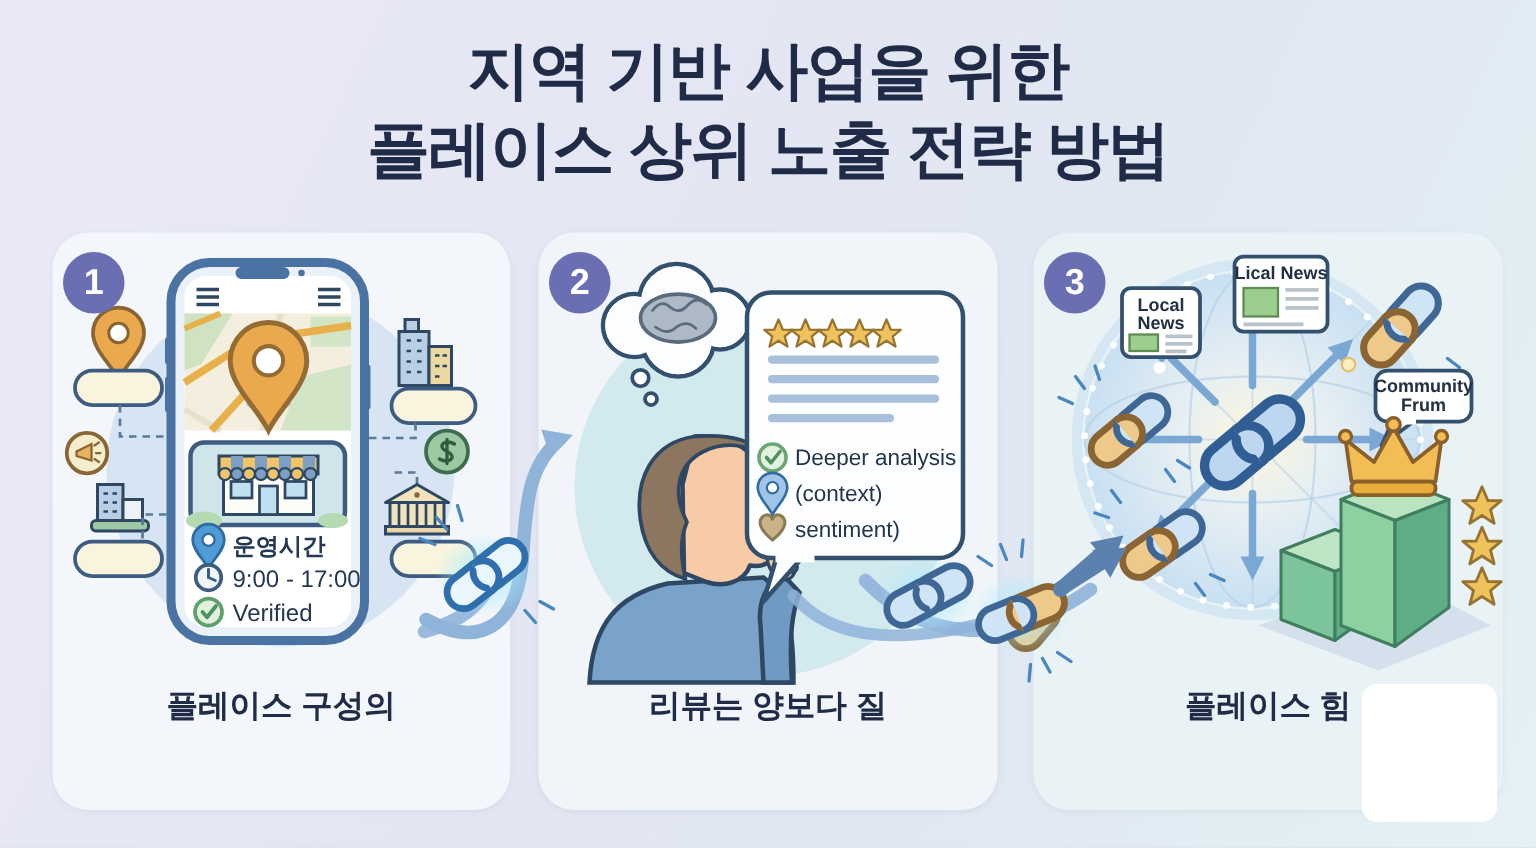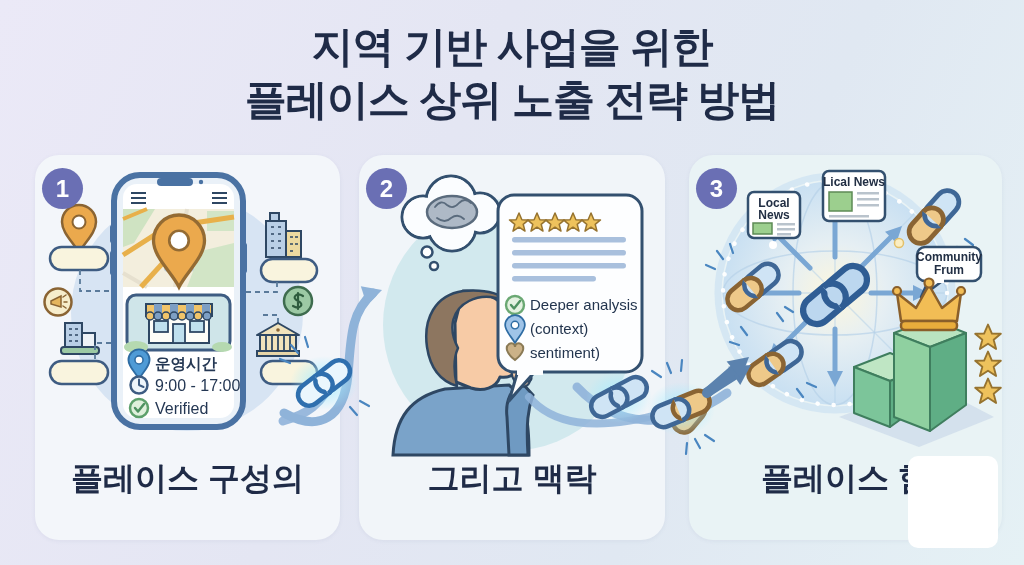--- a/index.html
+++ b/index.html
@@ -9,21 +9,21 @@
   .title{position:absolute;top:20px;left:0;width:100%;text-align:center;
     font-size:42px;font-weight:800;color:#1f2b47;line-height:1.27;letter-spacing:-1px;}
   .panel{position:absolute;top:155px;height:385px;border-radius:24px;box-shadow:0 1px 4px rgba(90,100,140,.08);}
   .p1{left:35px;width:305px;background:#f3f6fa;}
   .p2{left:359px;width:306px;background:#f1f5f9;}
   .p3{left:689px;width:313px;background:#e9f3f5;}
   .badge{position:absolute;top:13px;left:7px;width:41px;height:41px;border-radius:50%;
     background:#6a6fb4;color:#fff;font-size:24px;font-weight:700;
     display:flex;align-items:center;justify-content:center;z-index:3;}
   .caption{position:absolute;top:302px;left:0;width:100%;text-align:center;
-    font-size:32px;font-weight:800;color:#1f2b47;line-height:1.32;}
+    font-size:21px;font-weight:800;color:#1f2b47;line-height:1.32;}
   .illus{position:absolute;top:0;left:0;overflow:visible;}
   .connector{position:absolute;pointer-events:none;overflow:visible;z-index:2;}
   .white-patch{position:absolute;left:908px;top:456px;width:90px;height:92px;
     background:#ffffff;border-radius:10px;z-index:4;}
   svg text{font-family:"Liberation Sans",sans-serif;}
   .kt{fill:#243753;font-weight:700;}
   .info-t{fill:#243753;font-size:16px;}
   .card-t{fill:#222f44;font-size:12px;font-weight:700;}
   .rev-t{fill:#23354e;font-size:15px;}
   .pill{fill:#f9f4de;stroke:#3e5c82;stroke-width:2.5;}
@@ -239,21 +239,21 @@
         <g transform="translate(156,198)">
           <path d="M0,7 C-9,0 -10,-6 -6,-9 C-3,-11 0,-9 0,-6 C0,-9 3,-11 6,-9 C10,-6 9,0 0,7 Z" fill="#cbb288" stroke="#8a7a55" stroke-width="2"></path>
         </g>
         <text class="rev-t" x="171" y="203">sentiment)</text>
       </g>
 
       <path d="M170,242 C192,268 232,278 306,258" stroke="#8fb3d9" stroke-width="8" fill="none" stroke-linecap="round" opacity="0.85"></path>
     </svg>
 
     <div class="caption">
-      <div>그리고 맥락</div>
+      <div>리뷰는 양보다 질</div>
     </div>
   </div>
 
   <div class="panel p3">
     <div class="badge">3</div>
 
     <svg class="illus" width="313" height="300" viewBox="0 0 313 300">
       <defs>
         <radialGradient id="globeGrad" cx="50%" cy="50%" r="50%">
           <stop offset="0%" stop-color="#fdf7dd"></stop>

